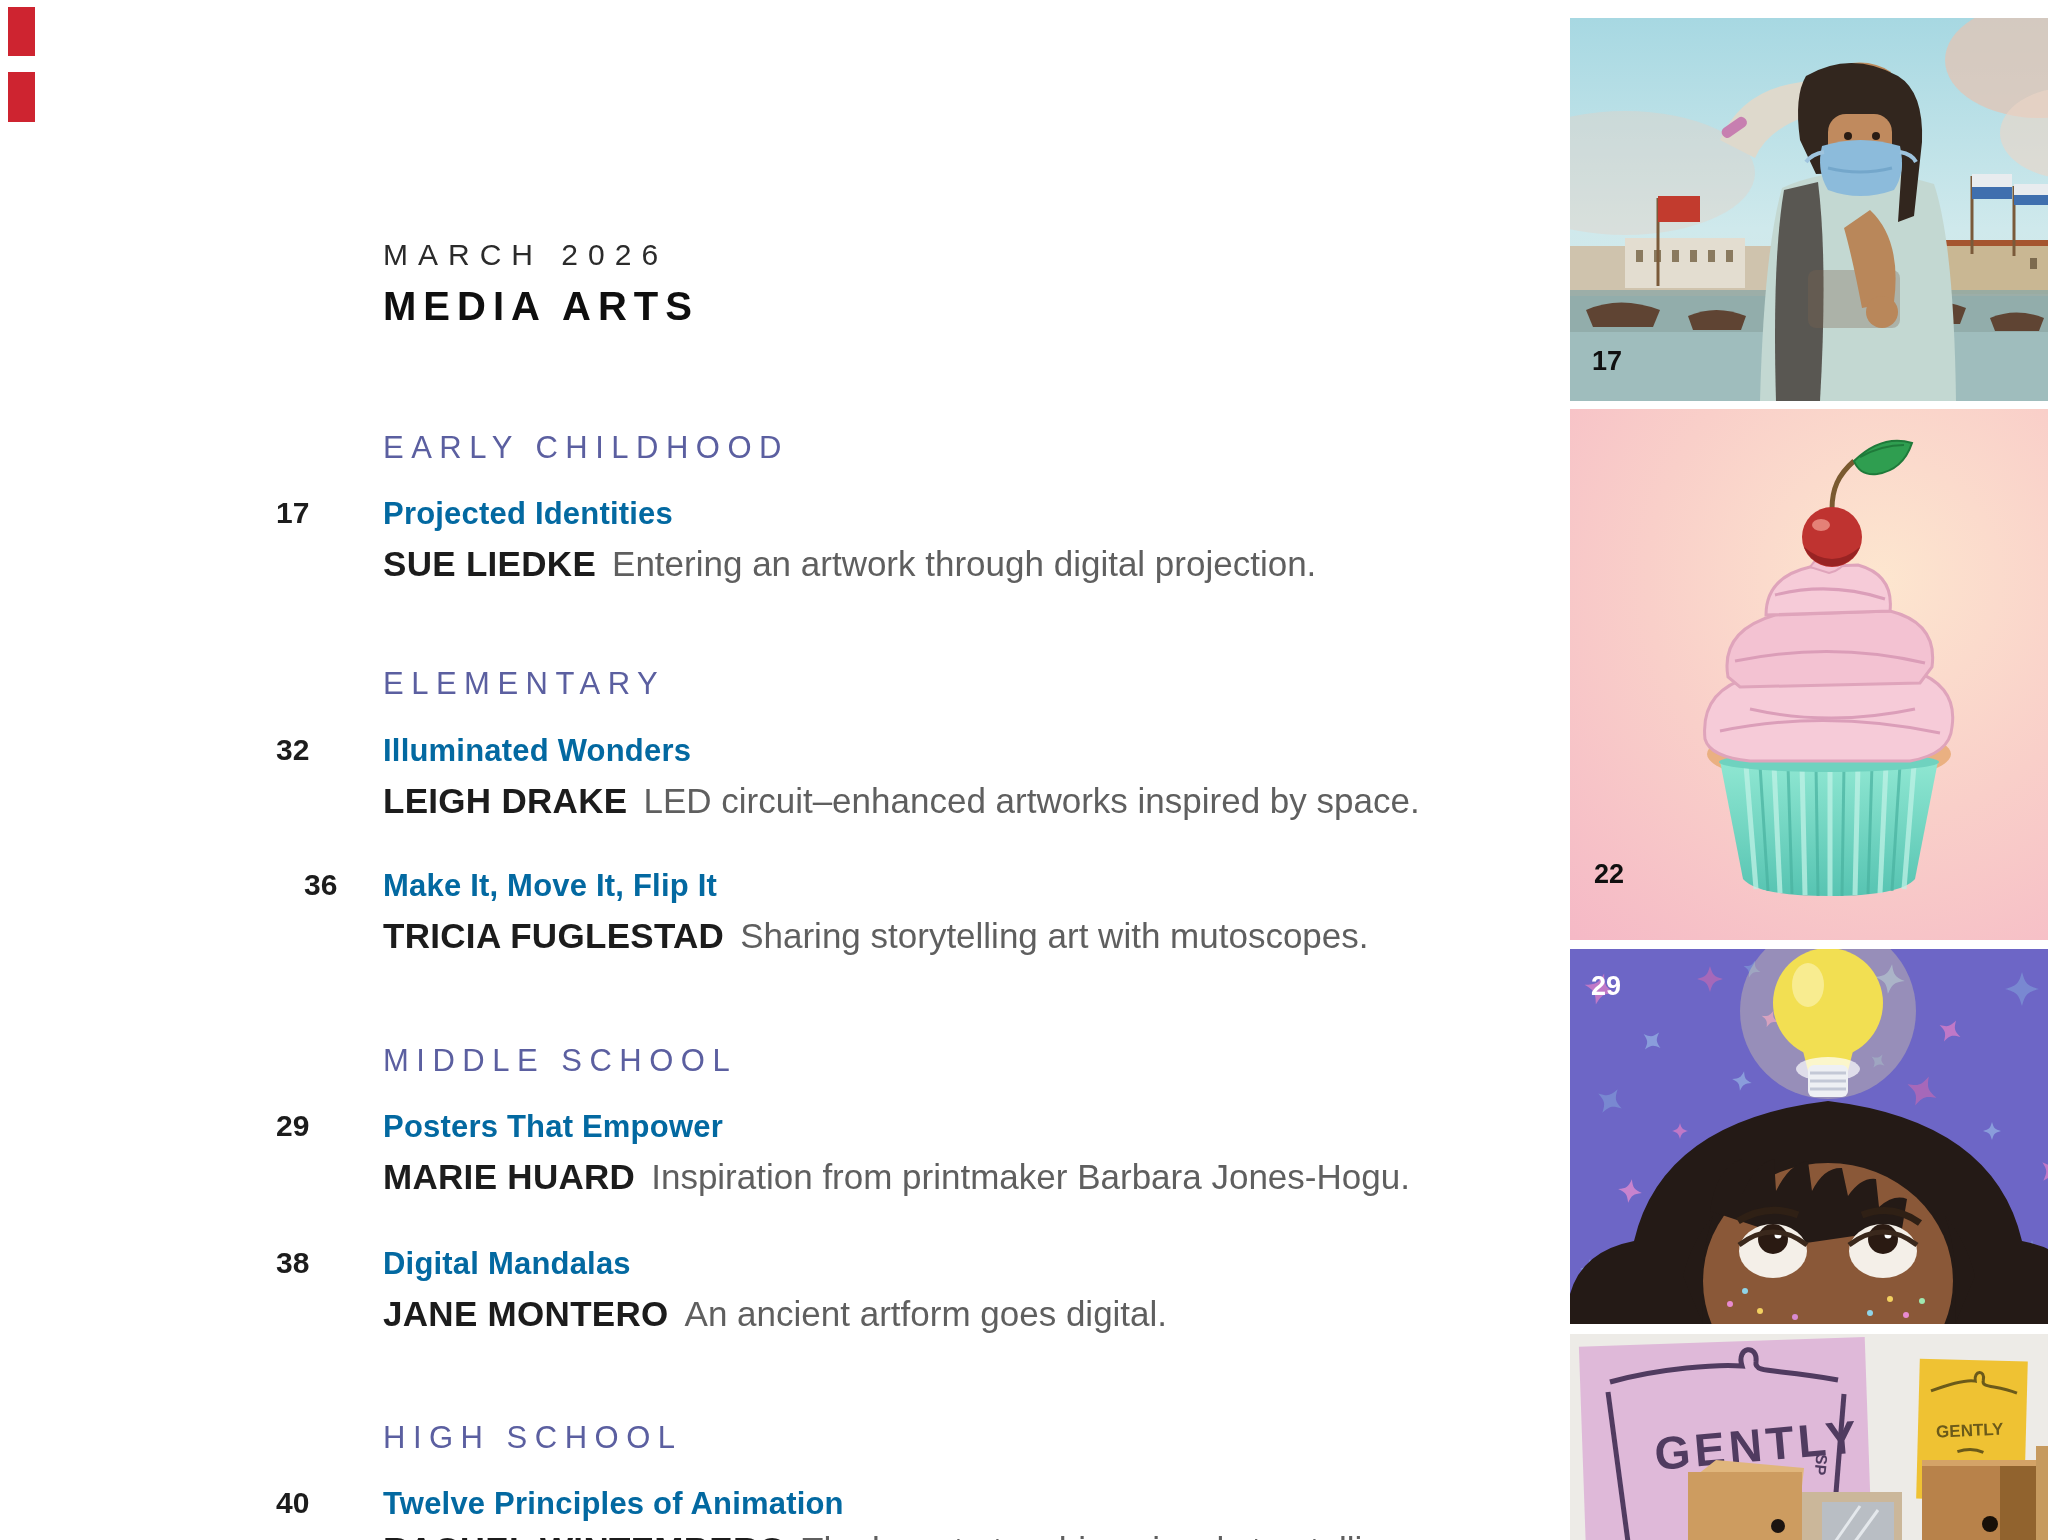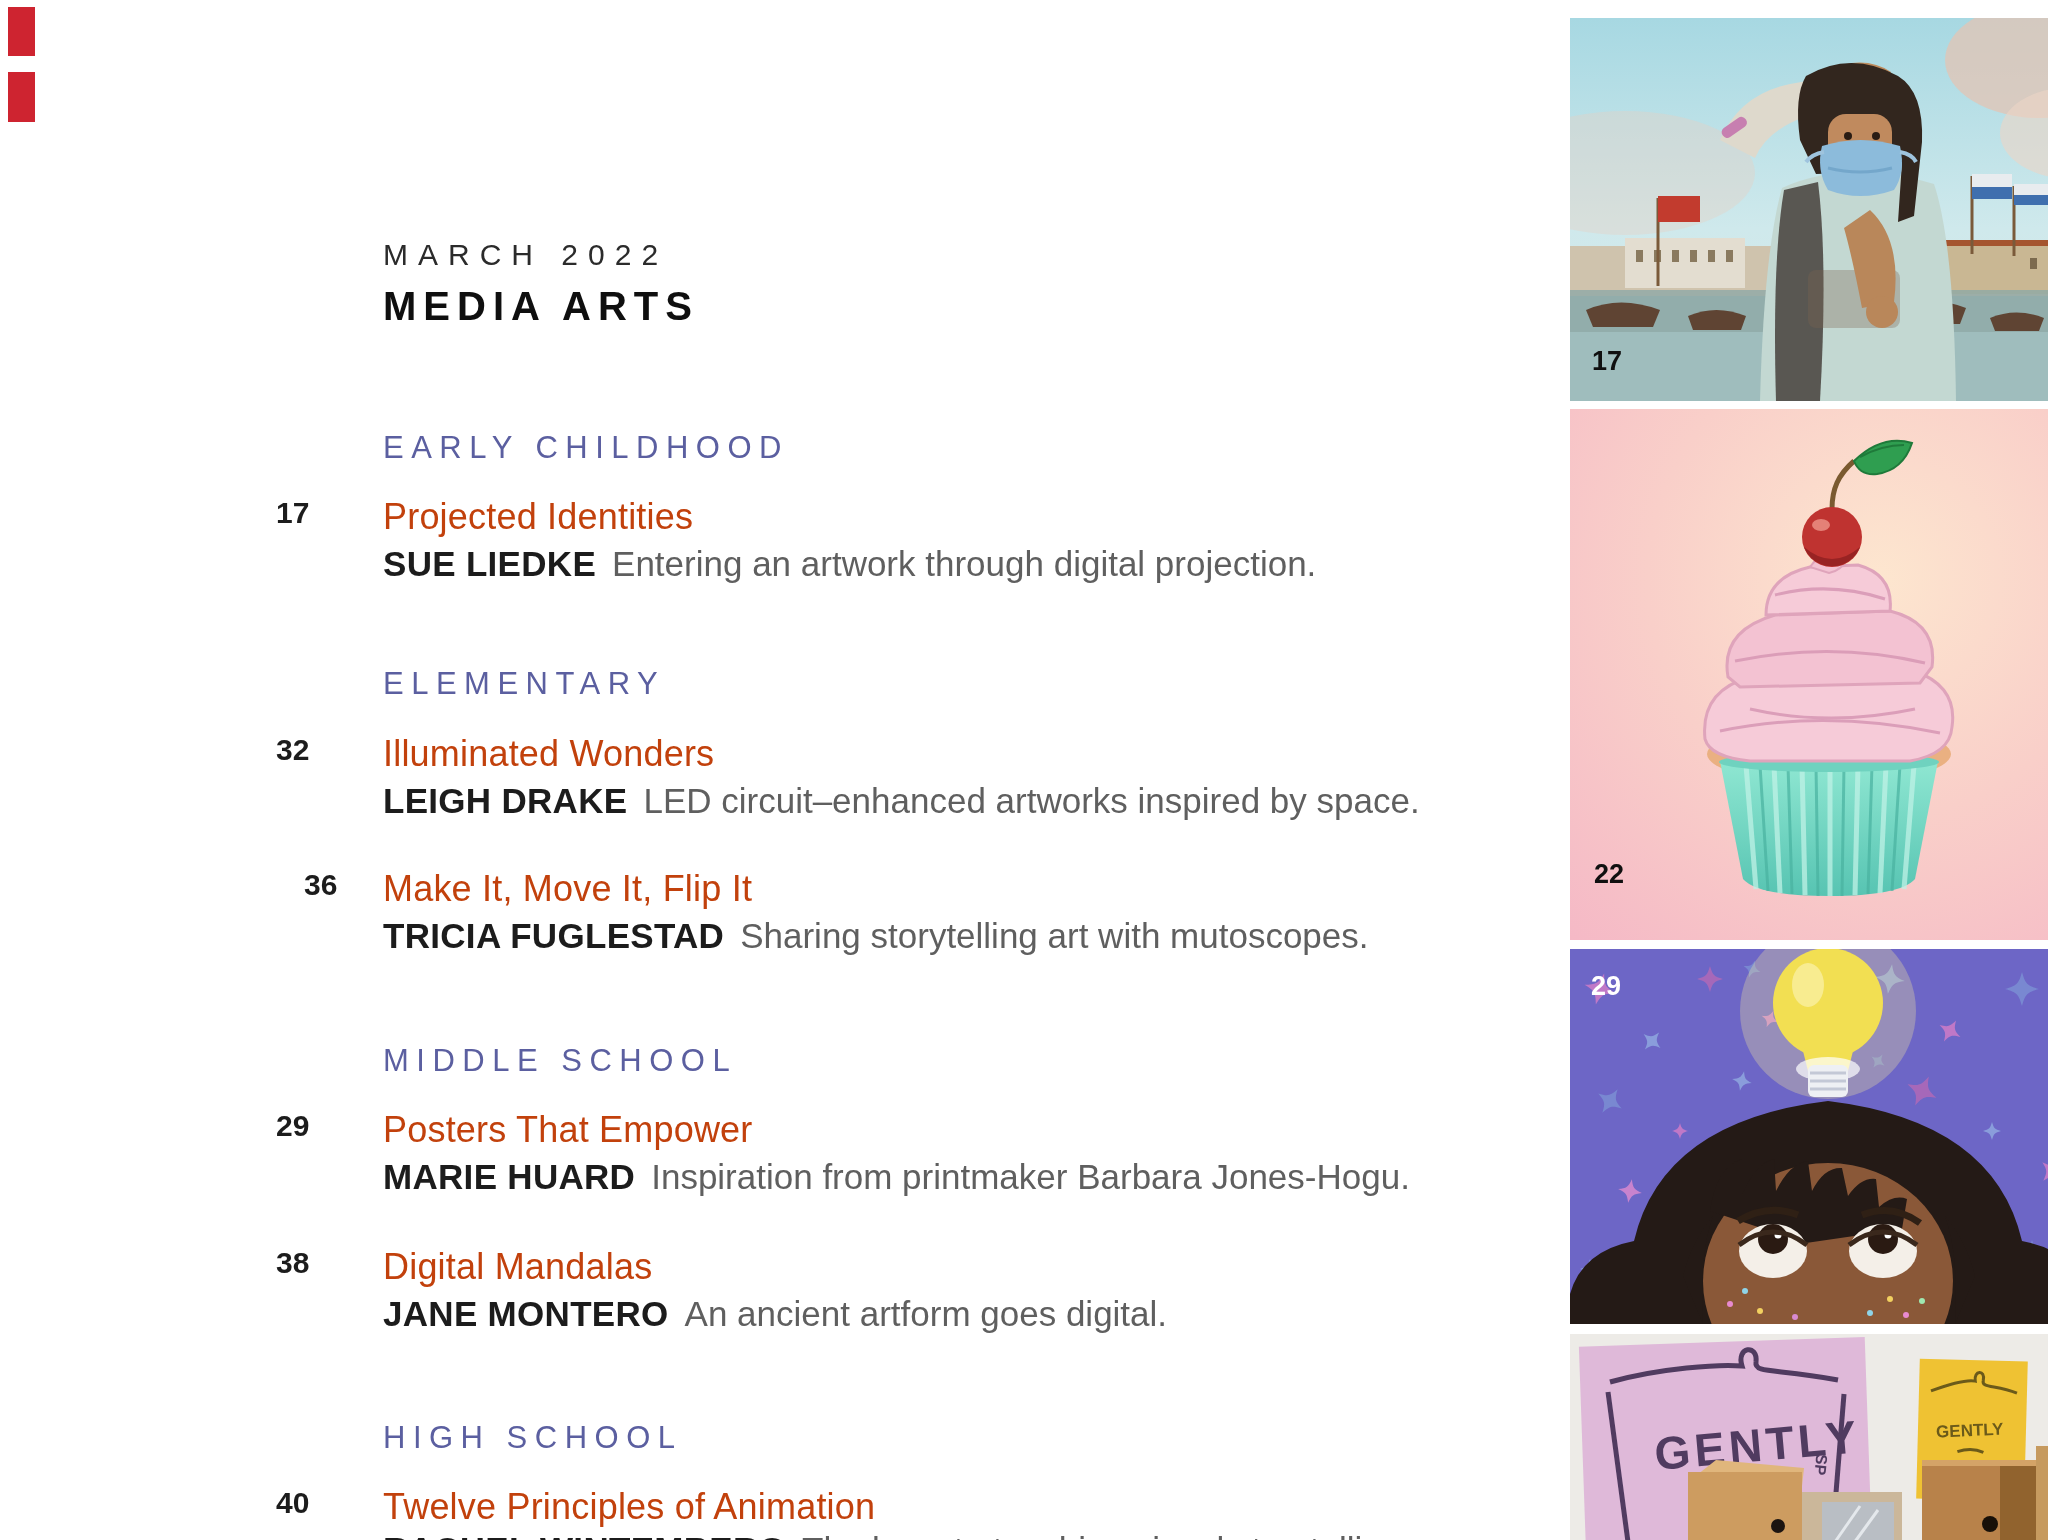--- a/index.html
+++ b/index.html
@@ -8,41 +8,41 @@
   #page{position:relative;width:2048px;height:1540px;background:#ffffff;overflow:hidden;}
 
   .abs{position:absolute;left:383px;margin:0;}
 
   .eyebrow{font-size:30px;font-weight:500;letter-spacing:10px;color:#2b2b2b;}
   .masthead{font-size:40px;font-weight:800;letter-spacing:7px;color:#0f0f0f;}
 
   .sec-heading{font-size:31px;font-weight:400;letter-spacing:7.5px;color:#5b5fa0;}
 
   .pagenum{position:absolute;left:276px;margin:0;font-size:30px;font-weight:600;color:#1c1c1c;}
-  .entry-title{font-size:36px;font-weight:400;color:#c2410c;letter-spacing:0.2px;}
+  .entry-title{font-size:31px;font-weight:700;color:#0369a1;letter-spacing:0.2px;}
   .byline{font-size:35px;color:#5f5f5f;white-space:nowrap;}
   .byline .au{font-weight:700;color:#1c1c1c;margin-right:16px;letter-spacing:0.3px;}
 
   .edge-mark{position:absolute;left:8px;width:27px;background:#ce2430;}
 
   .thumb{position:absolute;left:1530px;width:518px;overflow:hidden;background:#ddd;}
   .thumb svg{display:block;}
   .thumb .tlabel{position:absolute;font-size:27px;font-weight:700;line-height:1;}
   .tlabel.dark{color:#101010;}
   .tlabel.light{color:#ffffff;}
 </style>
 </head>
 <body>
 
 <div id="page">
 
   <div class="edge-mark" style="top:7px;height:49px;"></div>
   <div class="edge-mark" style="top:72px;height:50px;"></div>
 
-  <p class="abs eyebrow" style="top:238px;">MARCH 2022</p>
+  <p class="abs eyebrow" style="top:238px;">MARCH 2026</p>
   <h1 class="abs masthead" style="top:284px;">MEDIA ARTS</h1>
 
   <h2 class="abs sec-heading" style="top:430px;">EARLY CHILDHOOD</h2>
 
   <p class="pagenum" style="top:496px;">17</p>
   <h3 class="abs entry-title" style="top:496px;">Projected Identities</h3>
   <p class="abs byline" style="top:544px;"><span class="au">SUE LIEDKE</span><span class="de">Entering an artwork through digital projection.</span></p>
 
   <h2 class="abs sec-heading" style="top:666px;">ELEMENTARY</h2>
 

